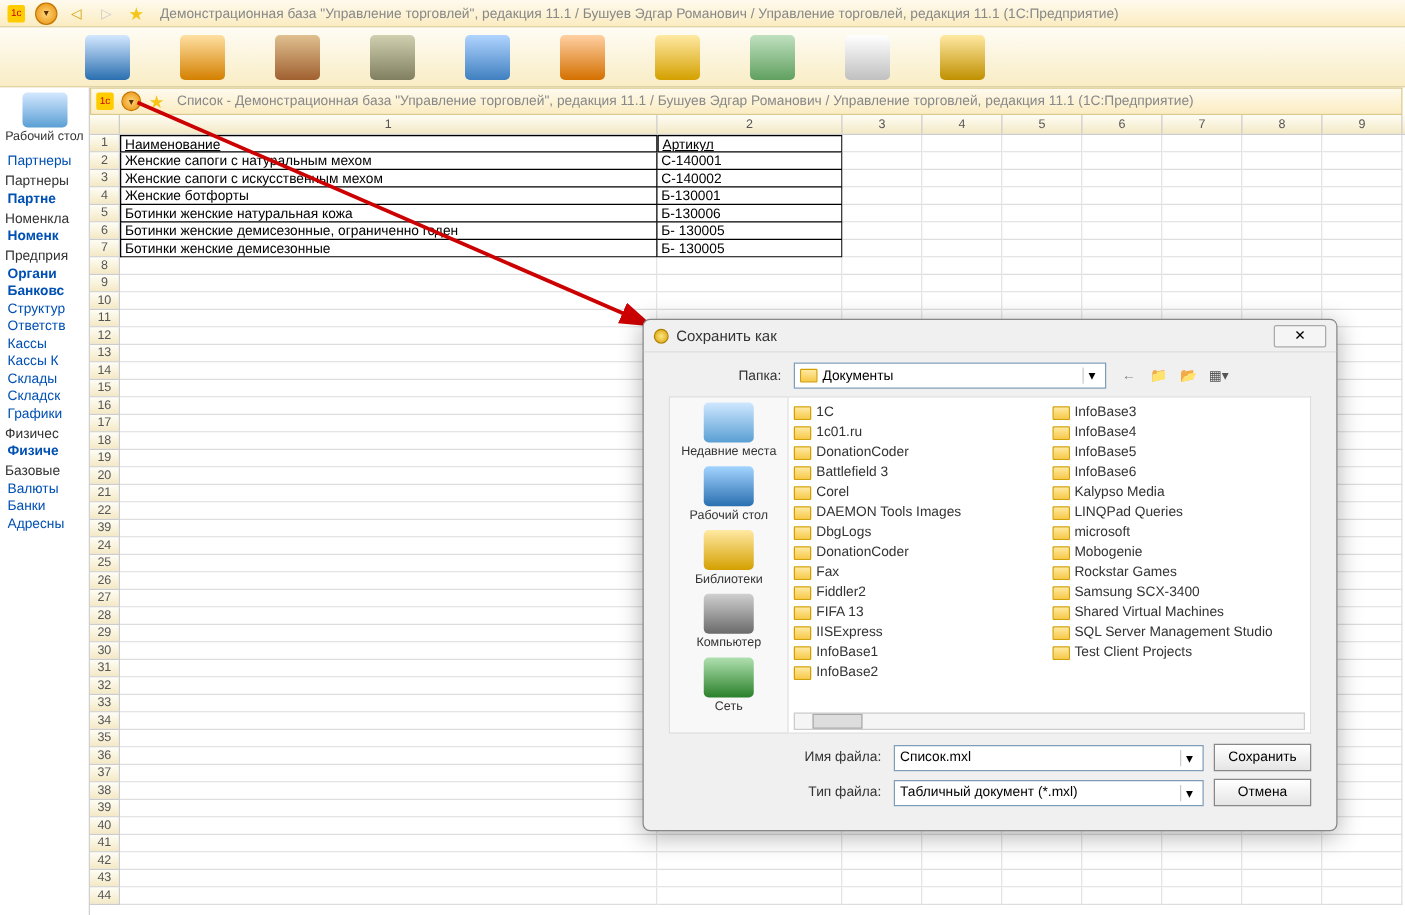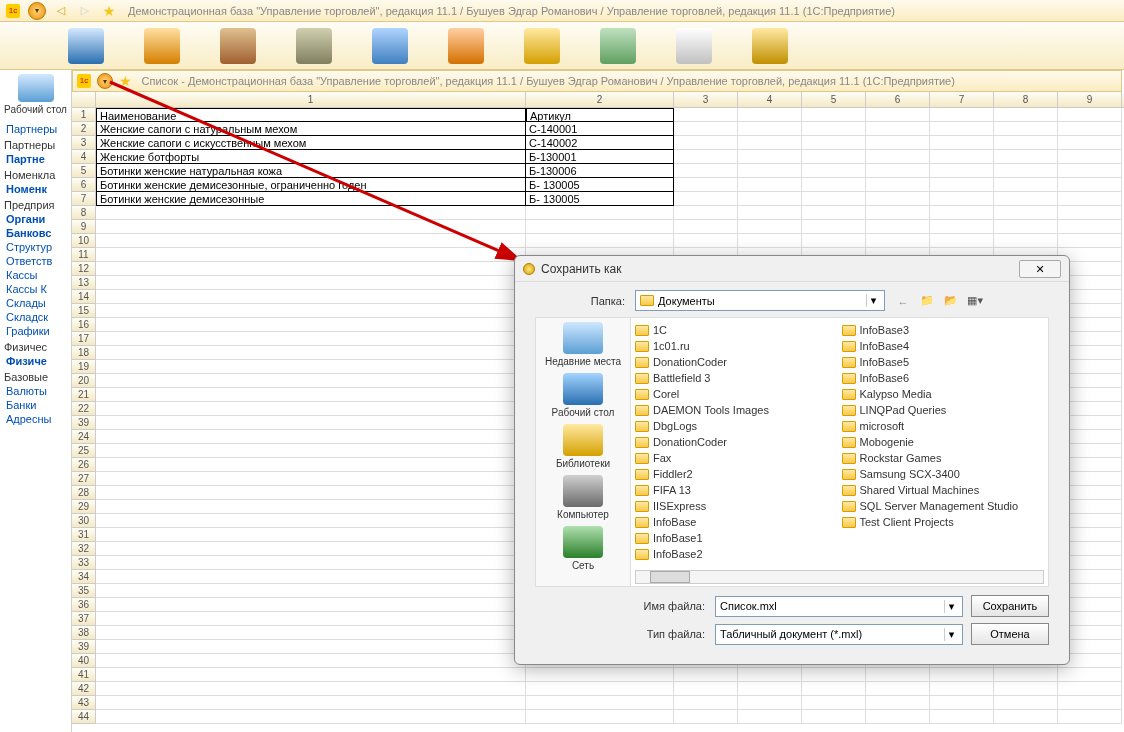--- a/index.html
+++ b/index.html
@@ -791,24 +791,20 @@
               <div class="file-item">
                 <div class="folder-ico"></div>
                 <span>FIFA 13</span>
               </div>
               <div class="file-item">
                 <div class="folder-ico"></div>
                 <span>IISExpress</span>
               </div>
               <div class="file-item">
                 <div class="folder-ico"></div>
-                <span>InfoBase</span>
-              </div>
-              <div class="file-item">
-                <div class="folder-ico"></div>
                 <span>InfoBase1</span>
               </div>
               <div class="file-item">
                 <div class="folder-ico"></div>
                 <span>InfoBase2</span>
               </div>
             </div>
           <div class="file-col" id="folders-right">
               <div class="file-item">
                 <div class="folder-ico"></div>

